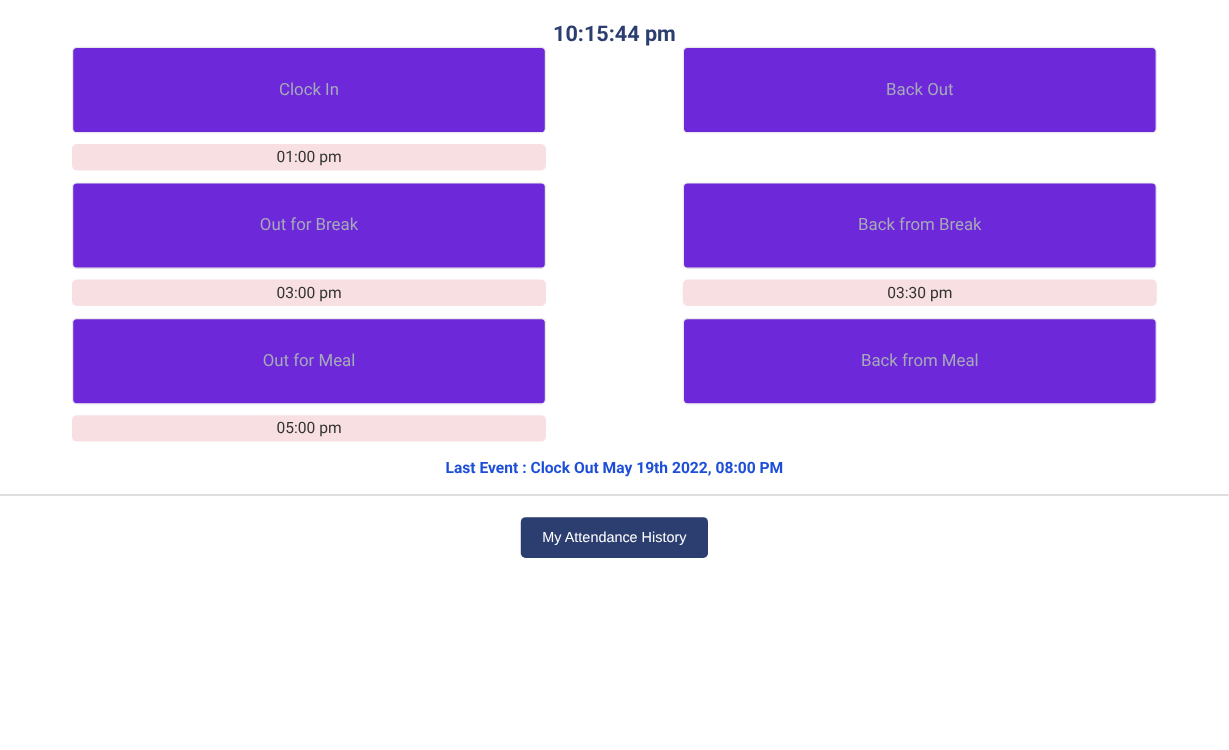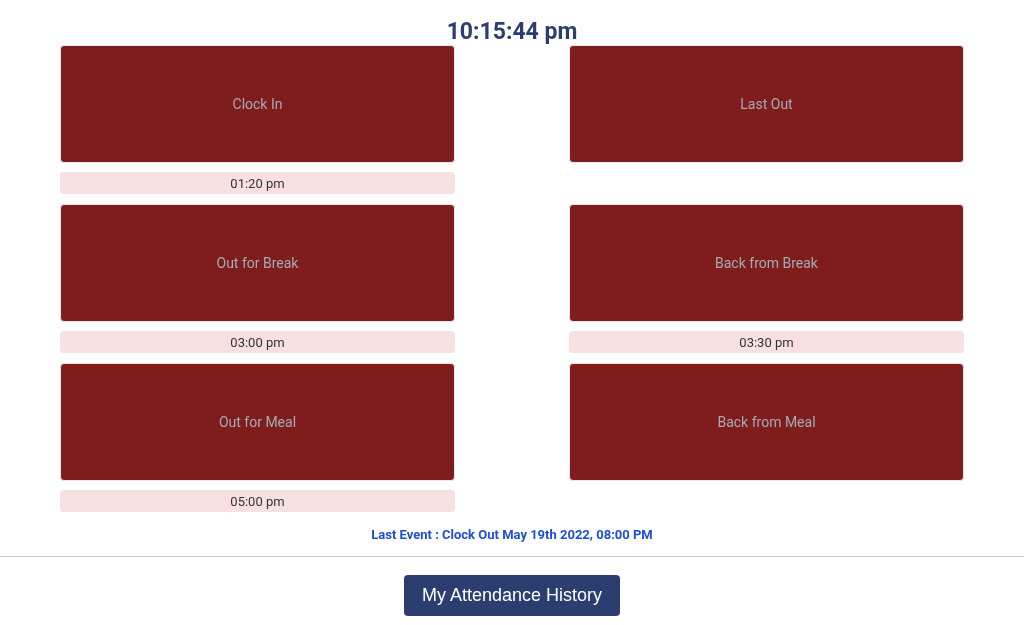--- a/index.html
+++ b/index.html
@@ -13,21 +13,21 @@
       width: 1024px;
       height: 625px;
       overflow: hidden;
     }
     .container {
       width: 100%;
       padding: 0 8px;
     }
     .time-display {
       text-align: center;
-      font-size: 23px;
+      font-size: 18px;
       font-weight: 700;
       color: #2c3e70;
       padding-top: 18px;
     }
     .date-display {
       text-align: center;
       font-size: 17px;
       font-weight: 700;
       color: #2c3e70;
       margin-top: 14px;
@@ -40,27 +40,27 @@
       padding: 0 52px;
       row-gap: 10px;
     }
     .cell {
       display: flex;
       flex-direction: column;
     }
     .card {
       border: 1px solid #e8e8e8;
       border-radius: 4px;
-      height: 118px;
+      height: 72px;
       display: flex;
       align-items: center;
       justify-content: center;
       font-size: 14px;
       color: #a6aab8;
-      background: #7f1d1d;
+      background: #6d28d9;
       cursor: pointer;
     }
     .time-bar {
       background: #f8e0e2;
       border-radius: 4px;
       height: 22px;
       display: flex;
       align-items: center;
       justify-content: center;
       font-size: 13px;
@@ -83,38 +83,38 @@
     .footer {
       text-align: center;
       margin-top: 18px;
     }
     .history-btn {
       background: #2c3e70;
       color: #ffffff;
       border: none;
       border-radius: 4px;
       padding: 10px 18px;
-      font-size: 18px;
+      font-size: 12px;
       font-weight: 500;
       cursor: pointer;
     }
   </style>
 </head>
 <body>
 
 <div class="container">
   <div class="time-display">10:15:44 pm</div>
 
   <div class="grid">
     <div class="cell">
       <div class="card">Clock In</div>
-      <div class="time-bar">01:20 pm</div>
+      <div class="time-bar">01:00 pm</div>
     </div>
     <div class="cell">
-      <div class="card">Last Out</div>
+      <div class="card">Back Out</div>
     </div>
     <div class="cell">
       <div class="card">Out for Break</div>
       <div class="time-bar">03:00 pm</div>
     </div>
     <div class="cell">
       <div class="card">Back from Break</div>
       <div class="time-bar">03:30 pm</div>
     </div>
     <div class="cell">

